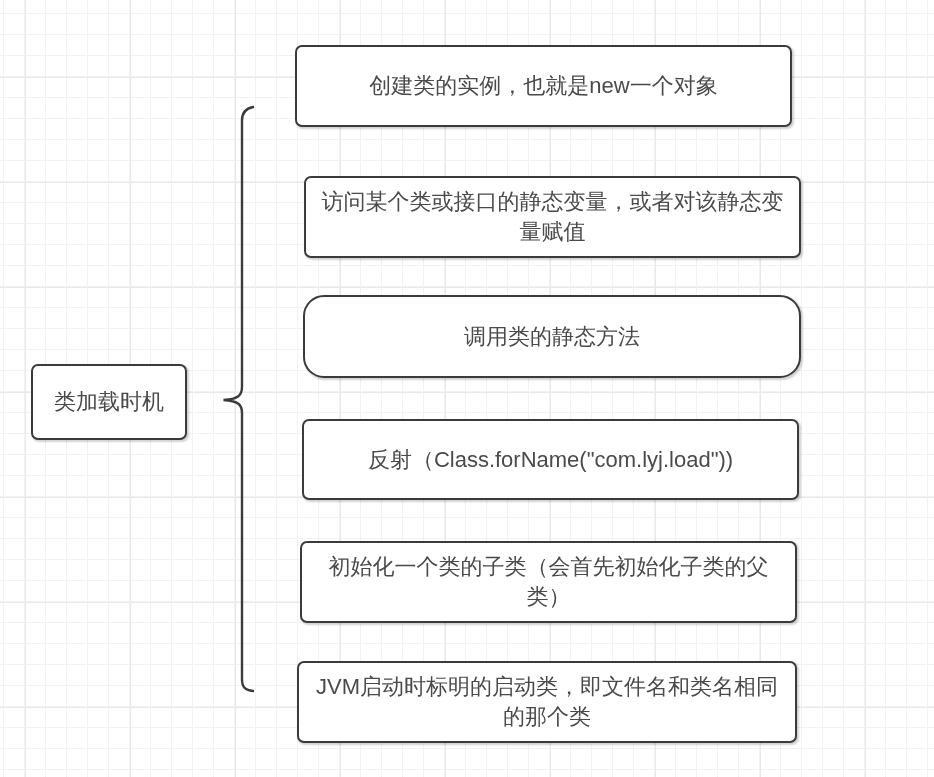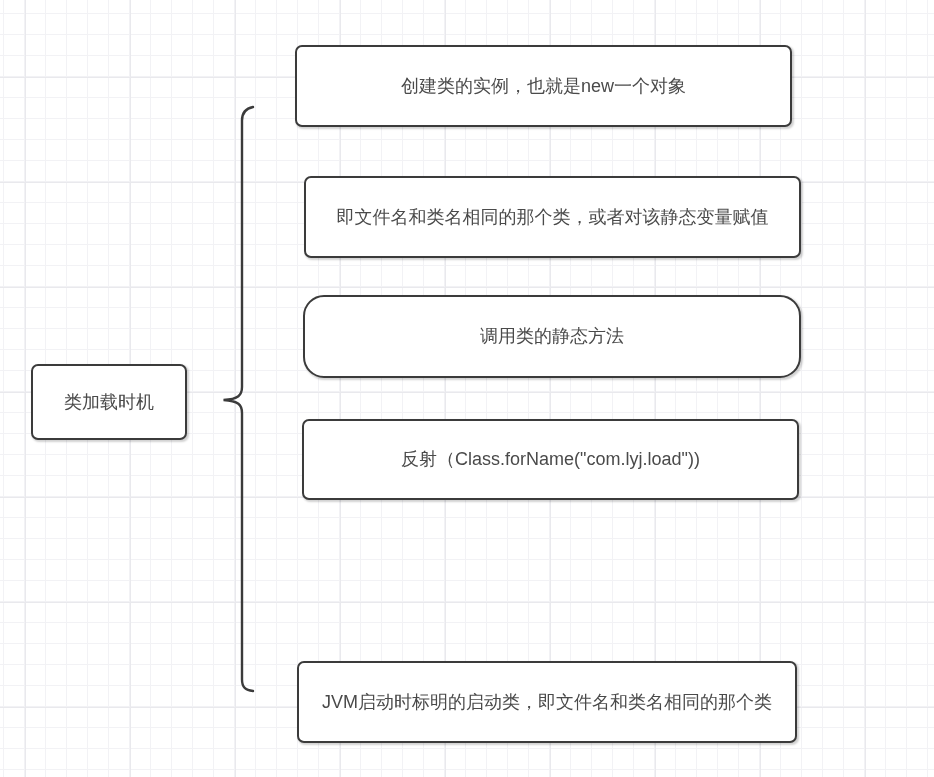--- a/index.html
+++ b/index.html
@@ -34,21 +34,21 @@
     background: #ffffff;
     border: 2px solid #3b3b3b;
     border-radius: 7px;
     box-shadow: 1.5px 1.5px 2px rgba(0,0,0,0.18);
     display: flex;
     align-items: center;
     justify-content: center;
     text-align: center;
     padding: 0 14px;
     color: #4a4a4a;
-    font-size: 18px;
+    font-size: 22px;
     line-height: 1.35;
   }
 </style>
 </head>
 <body>
 
 <div class="canvas">
 
   <svg class="brace" width="934" height="777" viewBox="0 0 934 777" aria-hidden="true">
     <path d="M 253 107
@@ -62,29 +62,32 @@
 
   <div class="node" style="left:31px; top:364px; width:156px; height:76px;">
     <span>类加载时机</span>
   </div>
 
   <div class="node" style="left:295px; top:45px; width:497px; height:82px;">
     <span>创建类的实例，也就是new一个对象</span>
   </div>
 
   <div class="node" style="left:304px; top:176px; width:497px; height:82px;">
-    <span>即文件名和类名相同的那个类，或者对该静态变量赋值</span>
+    <span>访问某个类或接口的静态变量，或者对该静态变量赋值</span>
   </div>
 
   <div class="node" style="left:303px; top:295px; width:498px; height:83px;border-radius:21px;">
     <span>调用类的静态方法</span>
   </div>
 
   <div class="node" style="left:302px; top:419px; width:497px; height:81px;">
     <span>反射（Class.forName("com.lyj.load"))</span>
   </div>
 
+  <div class="node" style="left:300px; top:541px; width:497px; height:82px;">
+    <span>初始化一个类的子类（会首先初始化子类的父类）</span>
+  </div>
 
   <div class="node" style="left:297px; top:661px; width:500px; height:82px;">
     <span>JVM启动时标明的启动类，即文件名和类名相同的那个类</span>
   </div>
 
 </div>
 
 </body></html>

